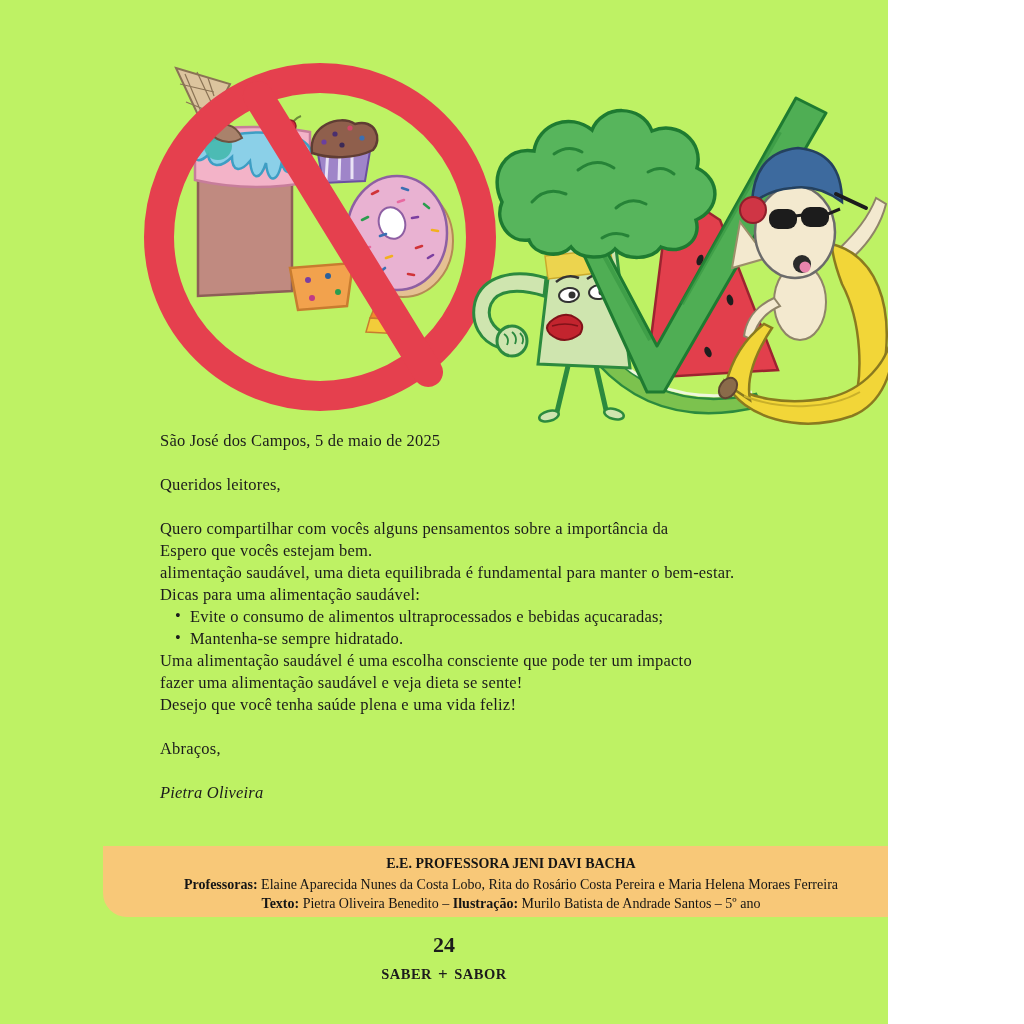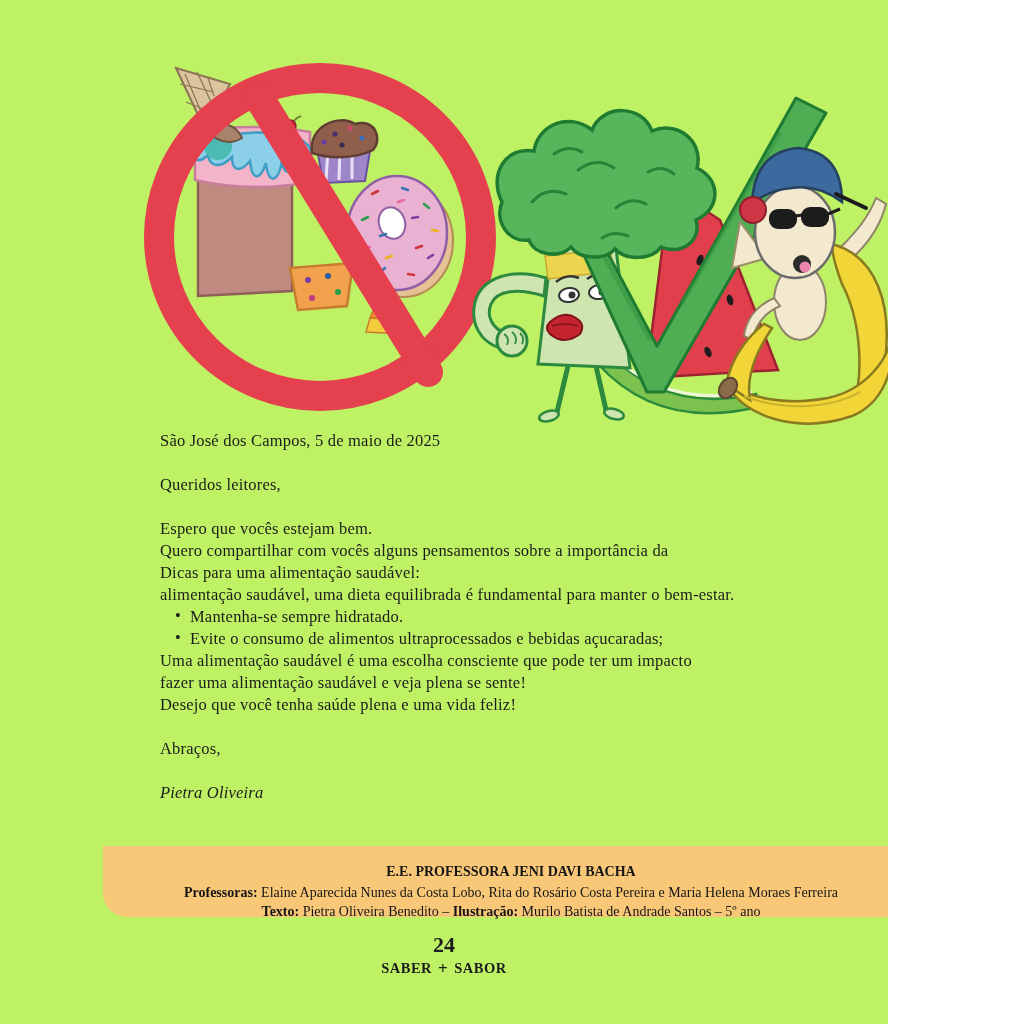--- a/index.html
+++ b/index.html
@@ -13,30 +13,30 @@
   .letter { position:absolute; left:160px; top:430px; width:712px;
             font-size:16.5px; line-height:22px; letter-spacing:.2px; }
   .line   { height:22px; white-space:nowrap; }
   .spacer { height:22px; }
   .bullet-line { padding-left:15px; }
   .bullet { display:inline-block; margin-right:9px; transform:translateY(-1px); }
   .signature { font-style:italic; }
 
   .banner {
     position:absolute; left:103px; top:846px; width:816px; height:71px;
-    border-radius:0 24px 0 24px; text-align:center; padding-top:16px;
+    border-radius:0 24px 0 24px; text-align:center; padding-top:8px;
     color:#151515;
   }
   .banner-line { font-size:14px; line-height:19px; white-space:nowrap; }
   .banner-line.school { font-weight:bold; font-size:14px; margin-bottom:2px; }
   .banner-line b { font-weight:bold; }
 
   .footer { position:absolute; left:0; right:0; top:933px; text-align:center; }
   .page-number { font-size:22px; font-weight:bold; line-height:24px; }
-  .brand { margin-top:2px; font-size:14.5px; font-weight:bold; letter-spacing:.5px; }
+  .brand { margin-top:8px; font-size:14.5px; font-weight:bold; letter-spacing:.5px; }
   .brand .plus { font-size:17px; margin:0 6px; vertical-align:-1px; }
 </style>
 </head>
 <body>
 
 <div class="page">
 
   <svg class="illustration" width="750" height="380" viewBox="0 0 750 380">
 
     <g>
@@ -207,38 +207,38 @@
     </g>
   </svg>
 
   <div class="letter">
     <div class="line">São José dos Campos, 5 de maio de 2025</div>
     <div class="spacer"></div>
     <div class="line">Queridos leitores,</div>
     <div class="spacer"></div>
 
     <div>
+        <div class="line">Quero compartilhar com vocês alguns pensamentos sobre a importância da</div>
         <div class="line">Espero que vocês estejam bem.</div>
-        <div class="line">Quero compartilhar com vocês alguns pensamentos sobre a importância da</div>
+        <div class="line">alimentação saudável, uma dieta equilibrada é fundamental para manter o bem-estar.</div>
         <div class="line">Dicas para uma alimentação saudável:</div>
-        <div class="line">alimentação saudável, uma dieta equilibrada é fundamental para manter o bem-estar.</div>
       </div>
 
     <div>
         <div class="line bullet-line">
+        <span class="bullet">•</span><span>Evite o consumo de alimentos ultraprocessados e bebidas açucaradas;</span>
+      </div>
+        <div class="line bullet-line">
         <span class="bullet">•</span><span>Mantenha-se sempre hidratado.</span>
-      </div>
-        <div class="line bullet-line">
-        <span class="bullet">•</span><span>Evite o consumo de alimentos ultraprocessados e bebidas açucaradas;</span>
       </div>
       </div>
 
     <div>
         <div class="line">Uma alimentação saudável é uma escolha consciente que pode ter um impacto</div>
-        <div class="line">fazer uma alimentação saudável e veja plena se sente!</div>
+        <div class="line">fazer uma alimentação saudável e veja dieta se sente!</div>
         <div class="line">Desejo que você tenha saúde plena e uma vida feliz!</div>
       </div>
 
     <div class="spacer"></div>
     <div class="line">Abraços,</div>
     <div class="spacer"></div>
     <div class="line signature">Pietra Oliveira</div>
   </div>
 
   <div class="banner" style="background: rgb(248, 200, 120);">

